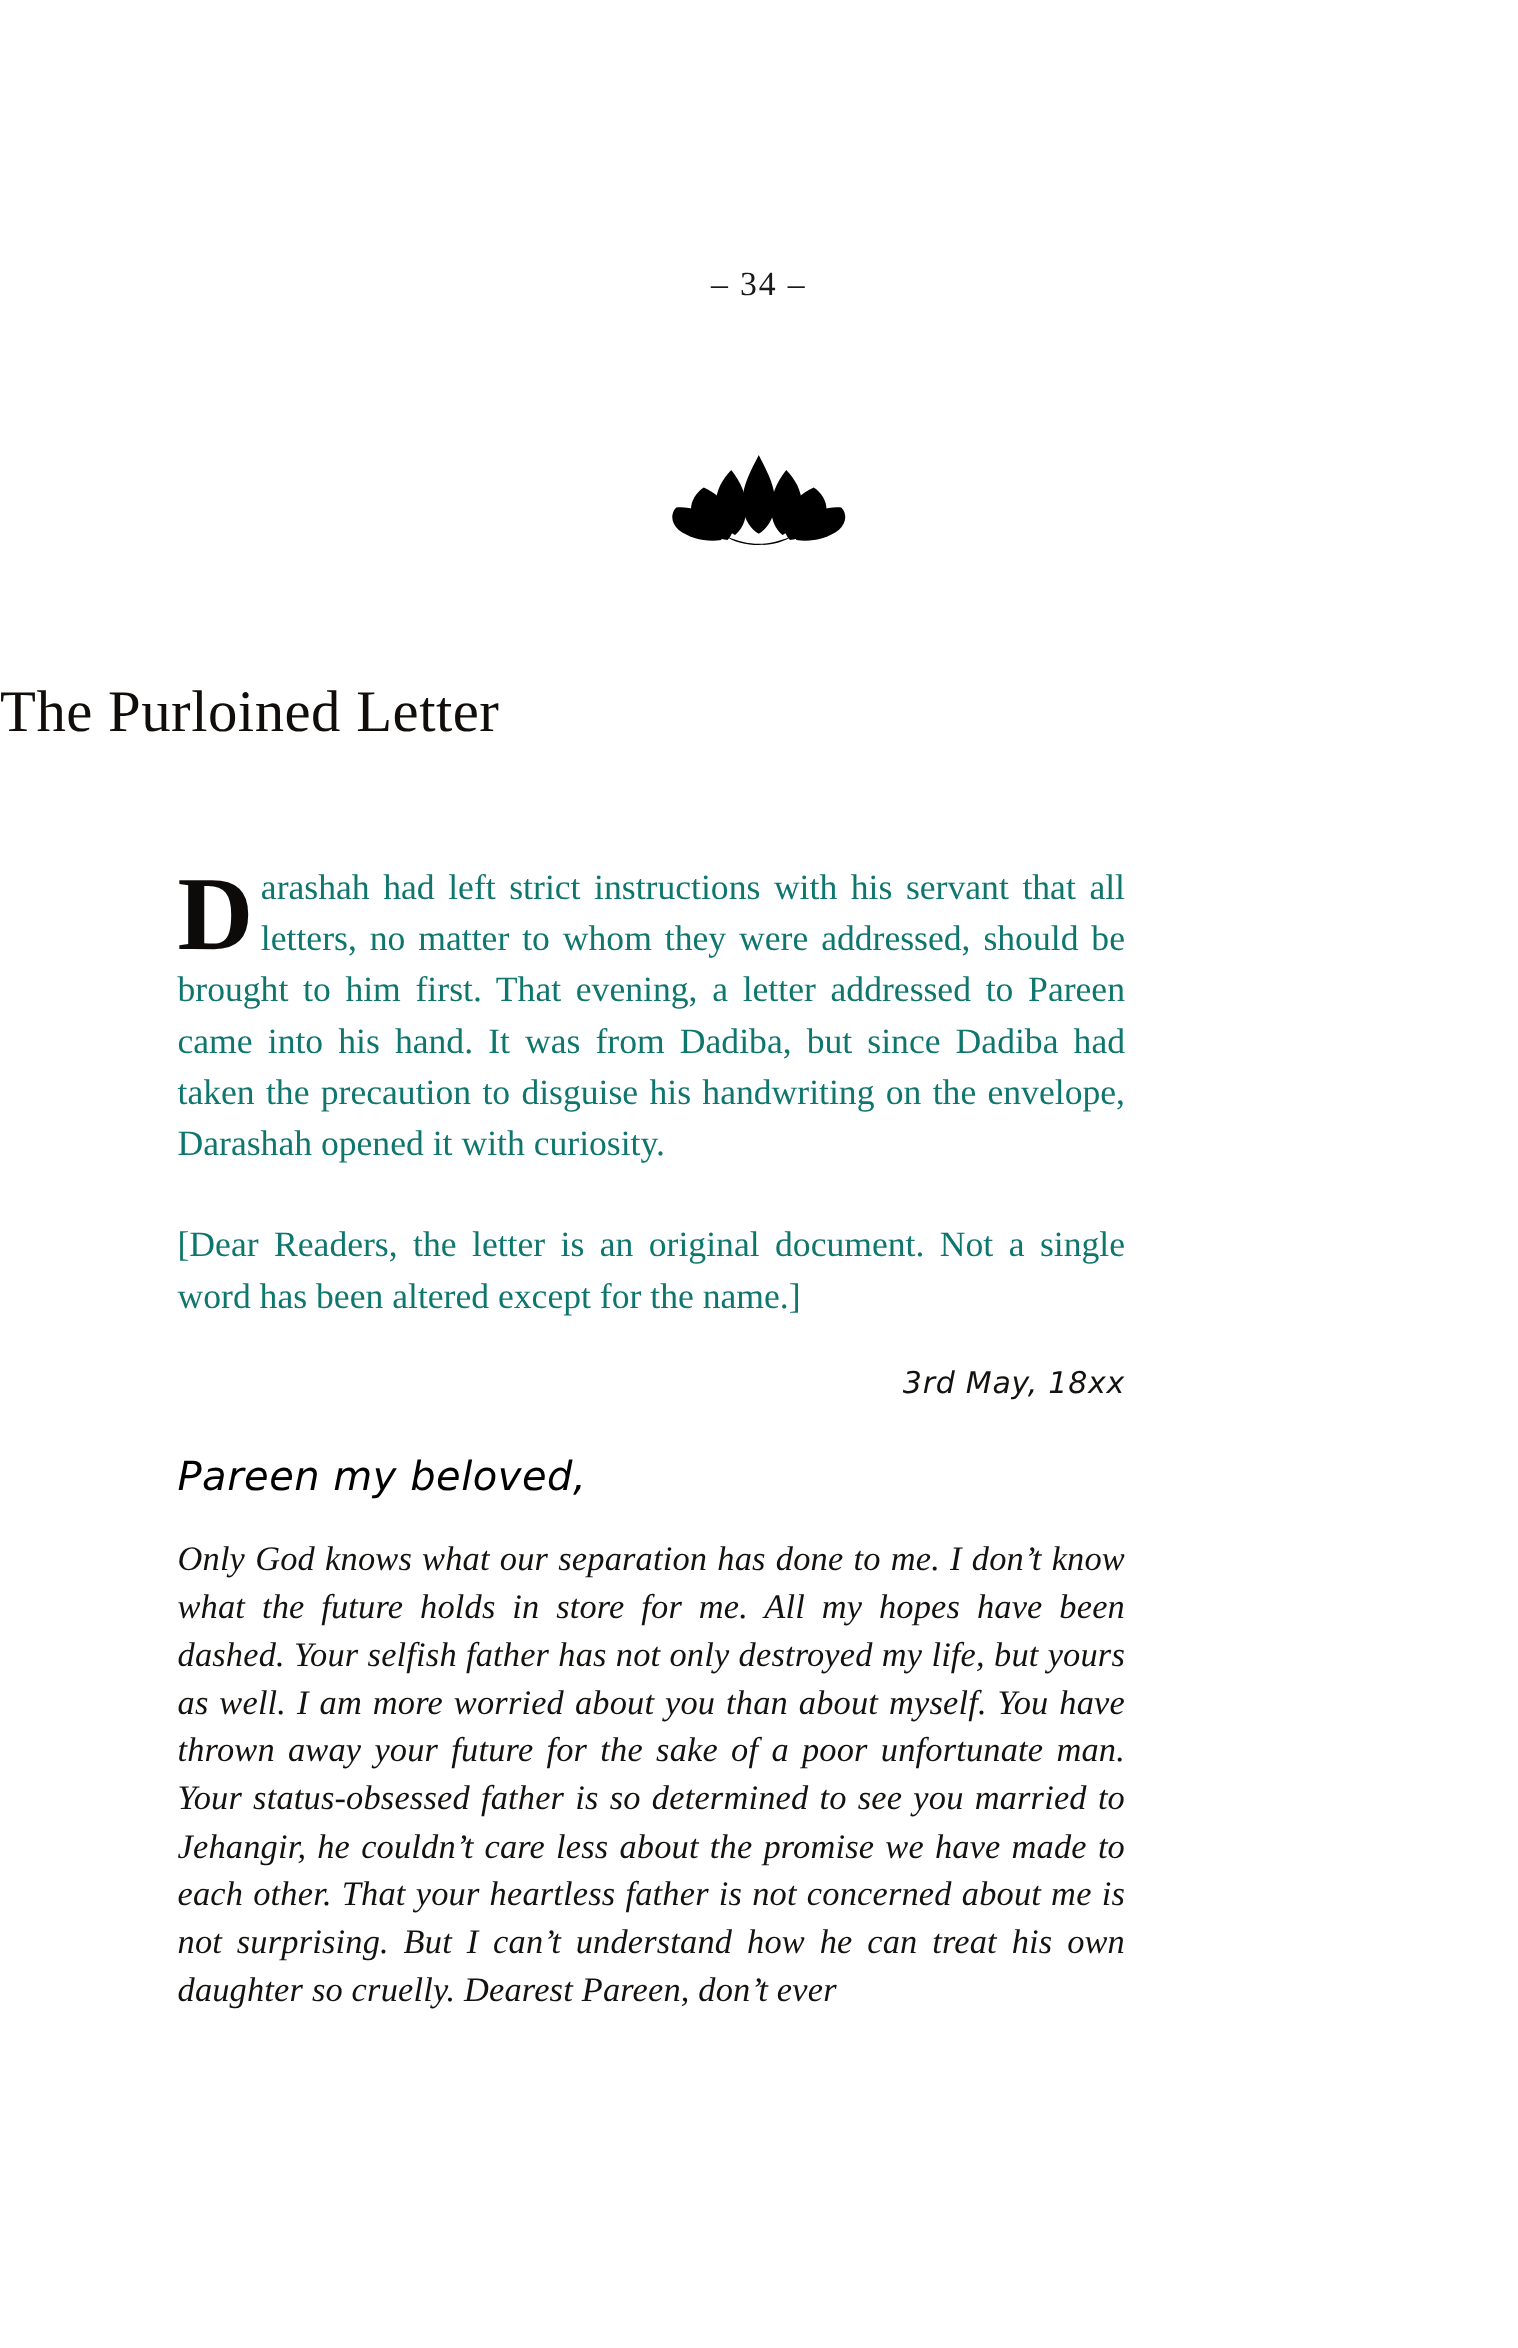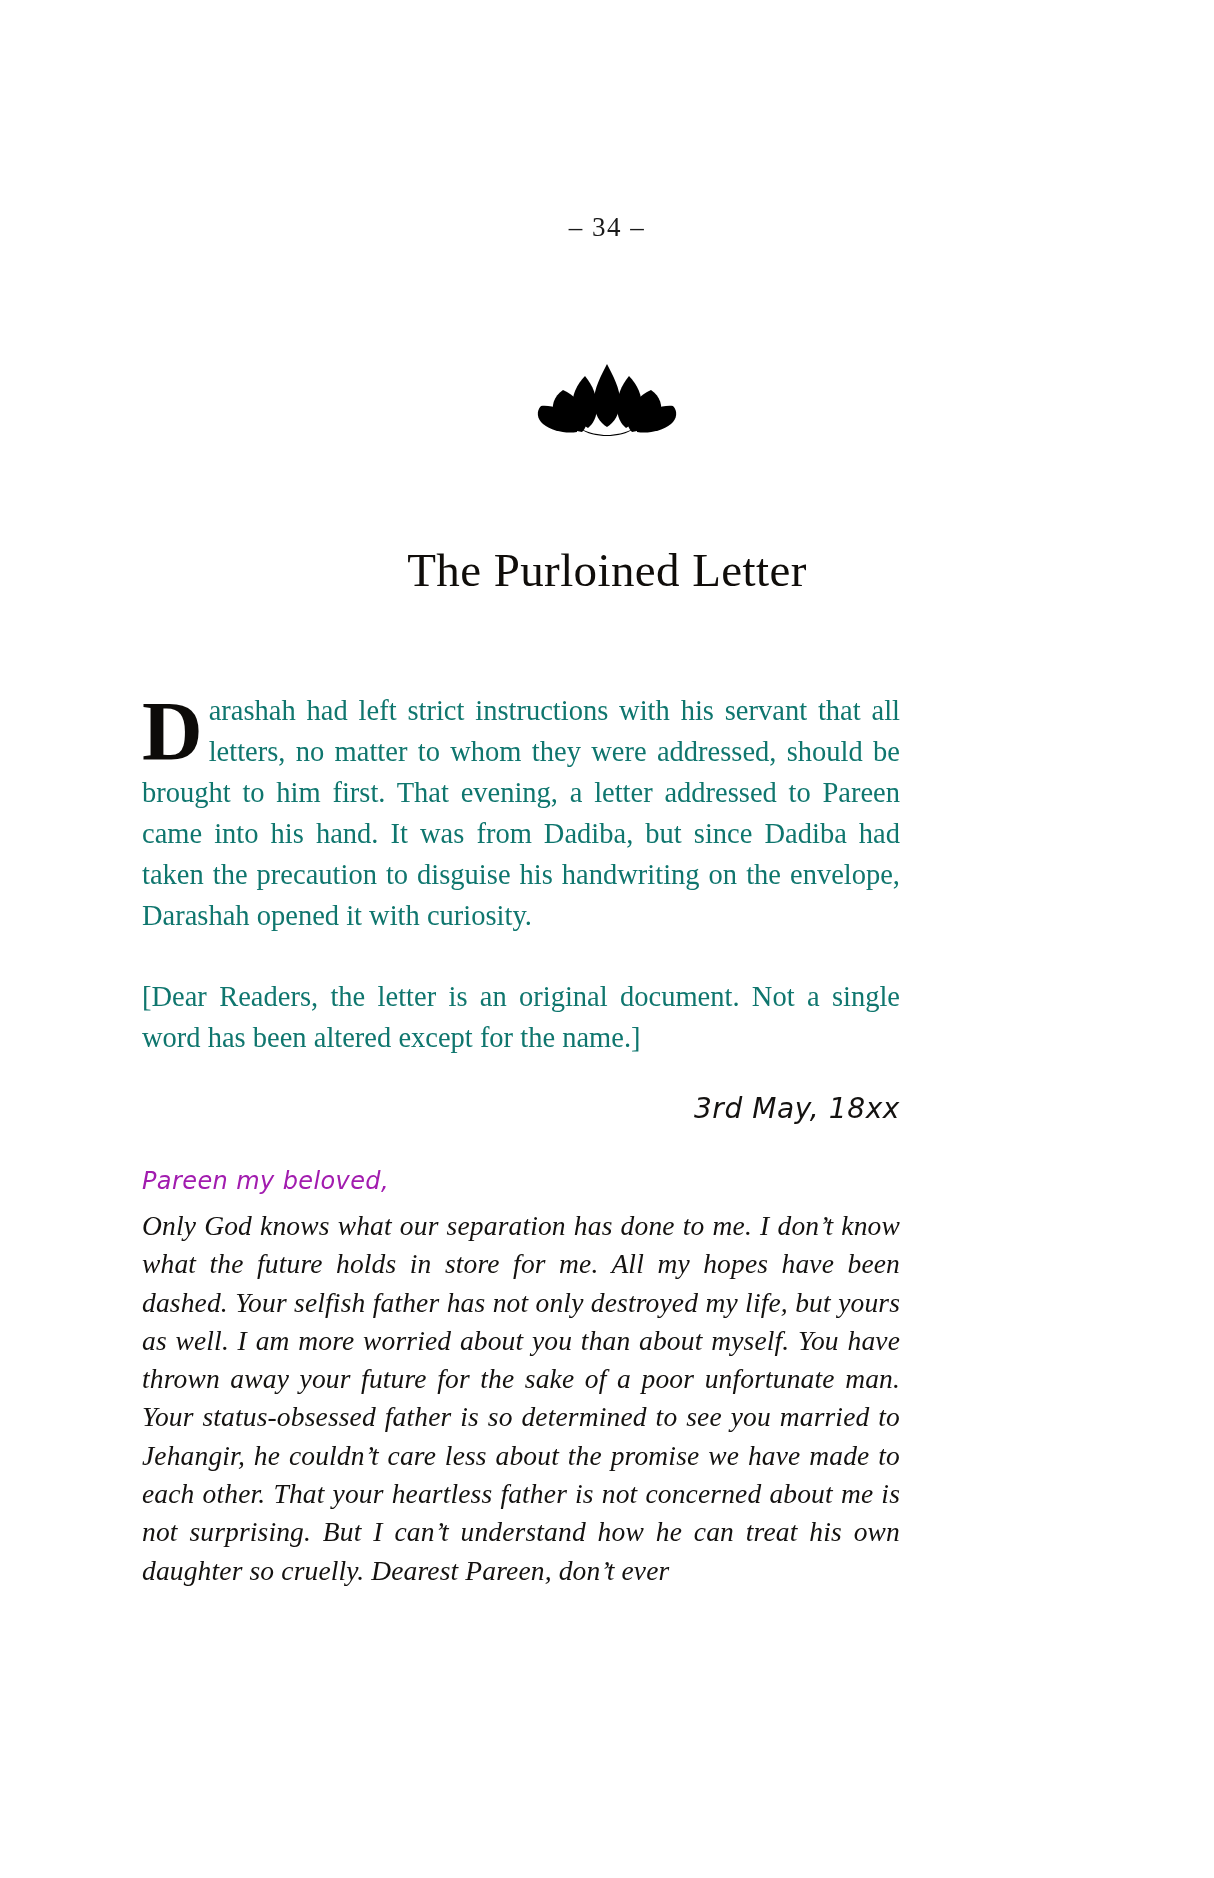--- a/index.html
+++ b/index.html
@@ -41,21 +41,21 @@
     line-height: 0;
   }
   .ornament svg { display: inline-block; }
 
   
   .chapter-title {
     position: absolute;
     top: 512px;
     left: 0;
     width: 100%;
-    text-align: center;
+    text-align: left;
     font-family: "Liberation Serif", "DejaVu Serif", serif;
     font-size: 47px;
     font-weight: 400;
     letter-spacing: 0.4px;
     color: #100d0a;
   }
 
   
   .textblock {
     position: absolute;
@@ -87,33 +87,33 @@
     margin-top: 4px;
     color: #0d0b09;
   }
 
   
   .letter-date {
     margin: 0 0 42px 0;
     text-align: right;
     font-family: "DejaVu Sans", "Liberation Sans", sans-serif;
     font-style: italic;
-    font-size: 28px;
+    font-size: 24px;
     letter-spacing: 0.6px;
     color: #141210;
   }
 
   
   .letter-salutation {
-    margin: 0 0 12px 0;
+    margin: 0 0 28px 0;
     font-family: "DejaVu Sans", "Liberation Sans", sans-serif;
     font-style: italic;
-    font-size: 24px;
+    font-size: 32px;
     letter-spacing: 0.4px;
-    color: #a21caf;
+    color: #000000;
   }
   .letter-body {
     margin: 0;
     font-family: Liberation Serif, serif;
     font-style: italic;
     font-size: 27.5px;
     line-height: 38.3px;
     letter-spacing: 0.15px;
     text-align: justify;
     text-justify: inter-word;

